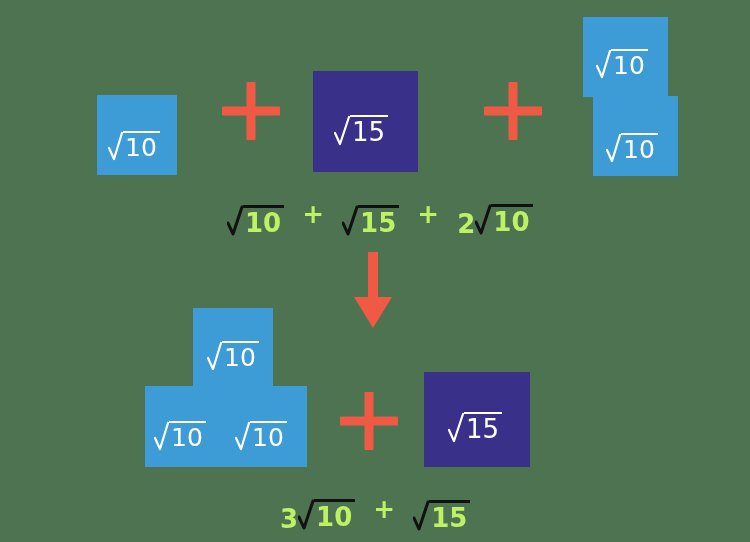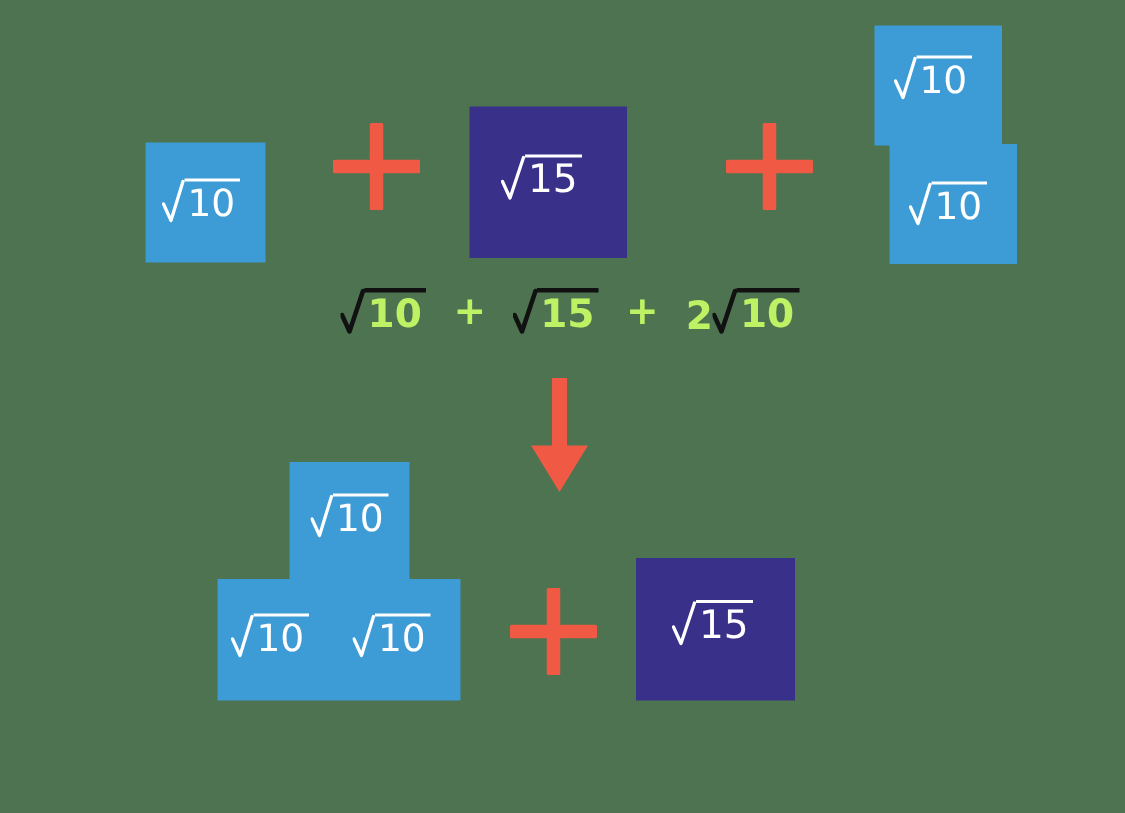--- a/index.html
+++ b/index.html
@@ -31,21 +31,21 @@
   
   .radical {
     position: absolute;
     color: #ffffff;
     font-family: "DejaVu Sans", sans-serif;
     font-weight: 400;
     white-space: nowrap;
     line-height: 1;
     user-select: none;
   }
-  .rad-wrap { display: inline-block; position: relative; }
+  .rad-wrap { display: inline-block; position: relative; margin-top: 12px; }
   .rad-body {
     display: inline-block;
     position: relative;
     border-top: 2.5px solid currentColor;
     padding: 2px 3px 0 2px;
     margin-left: -1px;
   }
 
   
   .rad-svg { display: inline-block; vertical-align: top; }
@@ -205,14 +205,31 @@
   <div class="tile purple" style="left:424px; top:372px; width:106px; height:95px;">
     <div class="radical" style="left:24px; top:28px; font-size:26px;">
       <span class="rad-wrap">
         <svg class="rad-svg" width="17" height="31" viewBox="0 0 17 31" aria-hidden="true">
           <path d="M1 18 L6 29 L15 2" fill="none" stroke="#ffffff" stroke-width="2.2" stroke-linecap="round" stroke-linejoin="round"></path>
         </svg><span class="rad-body" style="border-color:#ffffff;"><span>15</span></span>
       </span>
     </div>
   </div>
 
+  <div class="equation" style="left:280px; top:487px; font-size:26px;">
+    <span class="eq-term">
+      <span class="eq-coef">3</span><span class="rad-wrap">
+        <svg class="rad-svg" width="17" height="31" viewBox="0 0 17 31" aria-hidden="true">
+          <path d="M1 18 L6 29 L15 2" fill="none" stroke="#111111" stroke-width="3" stroke-linecap="round" stroke-linejoin="round"></path>
+        </svg><span class="rad-body" style="border-color:#111111; border-top-width:3px;"><span>10</span></span>
+      </span>
+    </span>
+    <span class="eq-op">+</span>
+    <span class="eq-term">
+      <span class="rad-wrap">
+        <svg class="rad-svg" width="17" height="31" viewBox="0 0 17 31" aria-hidden="true">
+          <path d="M1 18 L6 29 L15 2" fill="none" stroke="#111111" stroke-width="3" stroke-linecap="round" stroke-linejoin="round"></path>
+        </svg><span class="rad-body" style="border-color:#111111; border-top-width:3px;"><span>15</span></span>
+      </span>
+    </span>
+  </div>
 
 </div>
 
 </body></html>

